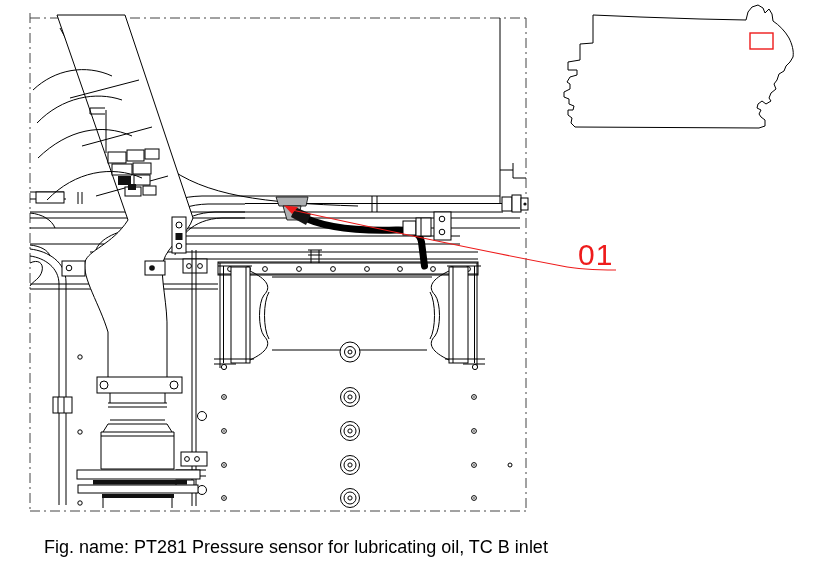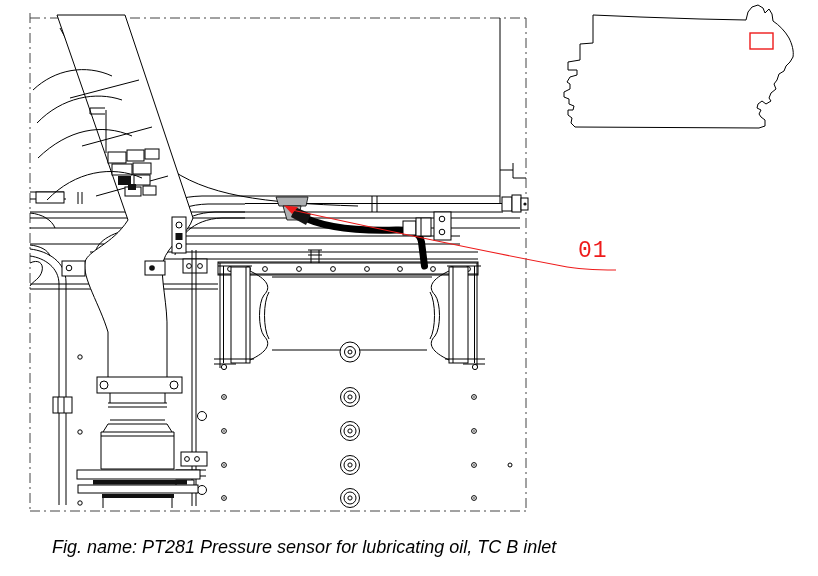--- a/index.html
+++ b/index.html
@@ -9,25 +9,25 @@
     --bg:#ffffff;
   }
   html,body{margin:0;padding:0;background:#fff;}
   .page{
     position:relative;width:818px;height:576px;background:var(--bg);
     font-family:"Liberation Sans","DejaVu Sans",sans-serif;overflow:hidden;
   }
   .drawing-svg{position:absolute;left:0;top:0;}
   .callout-label{
     position:absolute;left:578px;top:238px;width:40px;
-    color:var(--red);font-size:23px;font-weight:400;letter-spacing:1px;font-family:Liberation Mono, monospace;
+    color:var(--red);font-size:30px;font-weight:400;letter-spacing:1px;
   }
   .figure-caption{
-    position:absolute;left:52px;top:537px;width:600px;
-    color:#000;font-size:18px;font-style:italic;white-space:nowrap;
+    position:absolute;left:44px;top:537px;width:600px;
+    color:#000;font-size:18px;white-space:nowrap;
   }
   .document-code{
     position:absolute;left:666px;top:519px;width:150px;
     color:var(--blue);font-size:19px;white-space:nowrap;
   }
   .k{stroke:#000;fill:none;stroke-width:1;}
   .kw{stroke:#000;fill:#fff;stroke-width:1;}
   .kb{stroke:none;fill:#111;}
   .cl{stroke:#444;fill:none;stroke-width:1;stroke-dasharray:10 4 2 4;}
   .red-s{stroke:var(--red);fill:none;stroke-width:1.1;}

